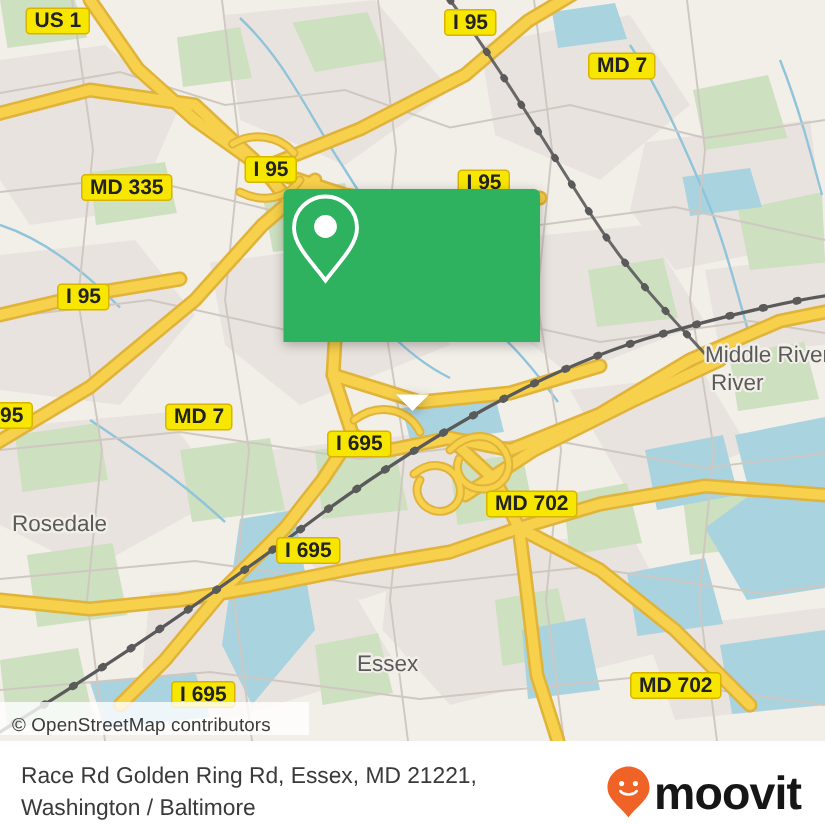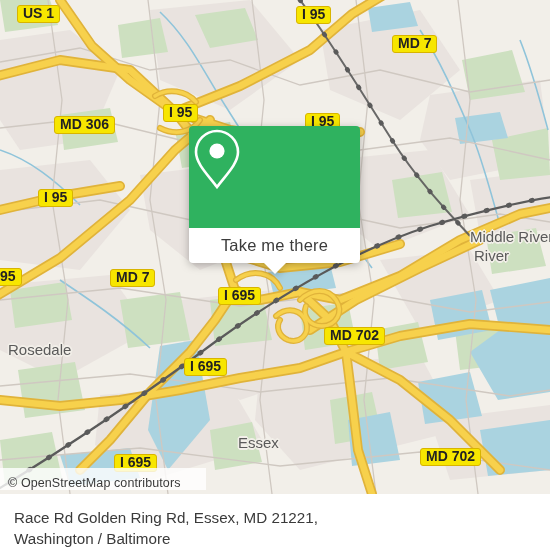--- a/index.html
+++ b/index.html
@@ -223,21 +223,21 @@
     </svg>
 
     <div class="place" style="left:8px;top:341px;">Rosedale</div>
     <div class="place" style="left:238px;top:434px;">Essex</div>
     <div class="place" style="left:470px;top:228px;">Middle River</div>
     <div class="place" style="left:474px;top:247px;">River</div>
 
     <div class="shield" style="left:17px;top:5px;">US 1</div>
     <div class="shield" style="left:296px;top:6px;">I 95</div>
     <div class="shield" style="left:392px;top:35px;">MD 7</div>
-    <div class="shield" style="left:54px;top:116px;">MD 306</div>
+    <div class="shield" style="left:54px;top:116px;">MD 335</div>
     <div class="shield" style="left:163px;top:104px;">I 95</div>
     <div class="shield" style="left:305px;top:113px;">I 95</div>
     <div class="shield" style="left:38px;top:189px;">I 95</div>
     <div class="shield" style="left:-6px;top:268px;">95</div>
     <div class="shield" style="left:110px;top:269px;">MD 7</div>
     <div class="shield" style="left:218px;top:287px;">I 695</div>
     <div class="shield" style="left:324px;top:327px;">MD 702</div>
     <div class="shield" style="left:184px;top:358px;">I 695</div>
     <div class="shield" style="left:114px;top:454px;">I 695</div>
     <div class="shield" style="left:420px;top:448px;">MD 702</div>
@@ -246,27 +246,33 @@
       <span>© OpenStreetMap contributors</span>
     </div>
 
     <div id="popup">
       <div id="popup-head" style="background:#2fb25f;">
         <svg width="56" height="66" viewBox="0 0 56 66">
           <path d="M28 5 C16.4 5 7 14.4 7 26 C7 38 20 50 28 61 C36 50 49 38 49 26 C49 14.4 39.6 5 28 5 Z" fill="none" stroke="#ffffff" stroke-width="2.6"></path>
           <circle cx="28" cy="25" r="7.6" fill="#ffffff"></circle>
         </svg>
       </div>
-      <div id="popup-foot">
-        <span class="label">Take me there</span>
-      </div>
       <div id="popup-tail"></div>
     </div>
   </div>
 
   <div id="bottom">
     <div id="addr">
       <div>Race Rd Golden Ring Rd, Essex, MD 21221,</div>
       <div>Washington / Baltimore</div>
     </div>
+    <div id="logo">
+      <svg width="30" height="36" viewBox="0 0 30 36">
+        <path d="M15 1 C7.3 1 1 7.3 1 15 C1 23 9 27 15 35 C21 27 29 23 29 15 C29 7.3 22.7 1 15 1 Z" fill="#ef6326"></path>
+        <circle cx="10.4" cy="12.4" r="1.7" fill="#ffffff"></circle>
+        <circle cx="19.6" cy="12.4" r="1.7" fill="#ffffff"></circle>
+        <path d="M9.6 17.4 C11.6 20.4 18.4 20.4 20.4 17.4" stroke="#ffffff" stroke-width="1.8" fill="none" stroke-linecap="round"></path>
+      </svg>
+      <span class="word">moovit</span>
+    </div>
   </div>
 
 </div>
 
 </body></html>

